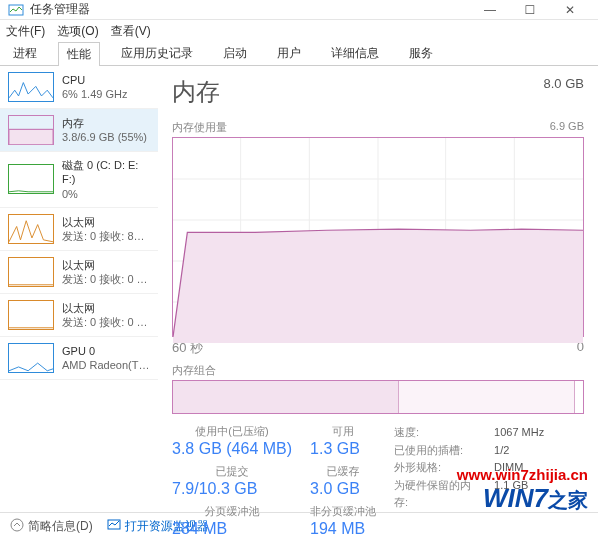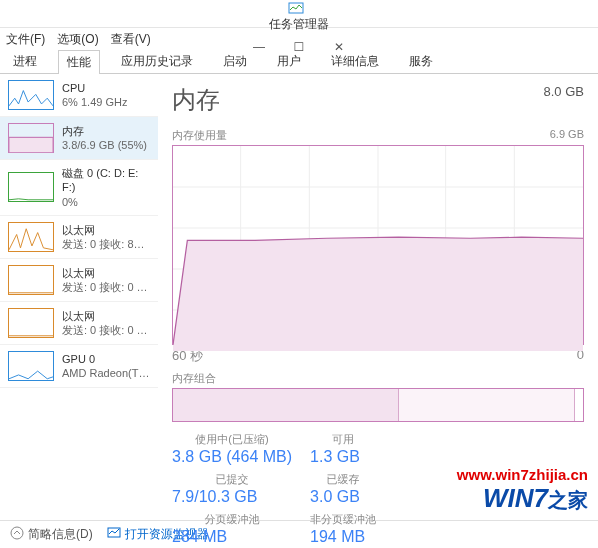--- a/index.html
+++ b/index.html
@@ -1,17 +1,17 @@
 <!DOCTYPE html>
 <html><head>
 <meta charset="utf-8">
 <style>
 * { margin: 0; padding: 0; box-sizing: border-box; font-family: "Microsoft YaHei", "Segoe UI", sans-serif; }
 body { width: 598px; height: 548px; background: #fff; font-size: 12px; color: #333; overflow: hidden; position: relative; }
-.titlebar { height: 28px; display: flex; align-items: center; padding: 0 8px; border-bottom: 1px solid #e5e5e5; flex-direction: column; }
+.titlebar { height: 20px; display: flex; align-items: center; padding: 0 8px; border-bottom: 1px solid #e5e5e5; }
 .titlebar .icon { width: 16px; height: 16px; margin-right: 6px; }
 .titlebar .title { flex: 1; font-size: 12px; }
 .winbtns { display: flex; }
 .winbtn { width: 40px; height: 28px; display: flex; align-items: center; justify-content: center; color: #555; }
 .menubar { height: 22px; display: flex; align-items: center; padding: 0 6px; gap: 12px; font-size: 12px; color: #333; }
 .tabs { height: 24px; display: flex; align-items: flex-end; border-bottom: 1px solid #ccc; padding: 0 4px; gap: 12px; font-size: 12px; }
 .tab { padding: 3px 8px; border: 1px solid transparent; border-bottom: none; cursor: default; }
 .tab.active { border-color: #ccc; background: #fff; position: relative; top: 1px; }
 .content { display: flex; height: calc(100% - 28px - 22px - 24px - 28px); }
 .sidebar { width: 158px; border-right: none; overflow: hidden; }
@@ -225,20 +225,38 @@
         </div>
         <div class="stat-block">
           <div class="lbl">已缓存</div>
           <div class="val">3.0 GB</div>
         </div>
         <div class="stat-block">
           <div class="lbl">非分页缓冲池</div>
           <div class="val">194 MB</div>
         </div>
       </div>
+      <div class="spec-col">
+        <div class="spec-row">
+            <span class="k">速度:</span>
+            <span>1067 MHz</span>
+          </div>
+        <div class="spec-row">
+            <span class="k">已使用的插槽:</span>
+            <span>1/2</span>
+          </div>
+        <div class="spec-row">
+            <span class="k">外形规格:</span>
+            <span>DIMM</span>
+          </div>
+        <div class="spec-row">
+            <span class="k">为硬件保留的内存:</span>
+            <span>1.1 GB</span>
+          </div>
+      </div>
     </div>
   </div>
 </div>
 
 <div class="footer">
   <div class="less">
     <span>
       <svg width="14" height="14" viewBox="0 0 14 14">
           <circle cx="7" cy="7" r="6" fill="none" stroke="#888"></circle>
           <polyline points="4,8 7,5 10,8" fill="none" stroke="#888"></polyline>

